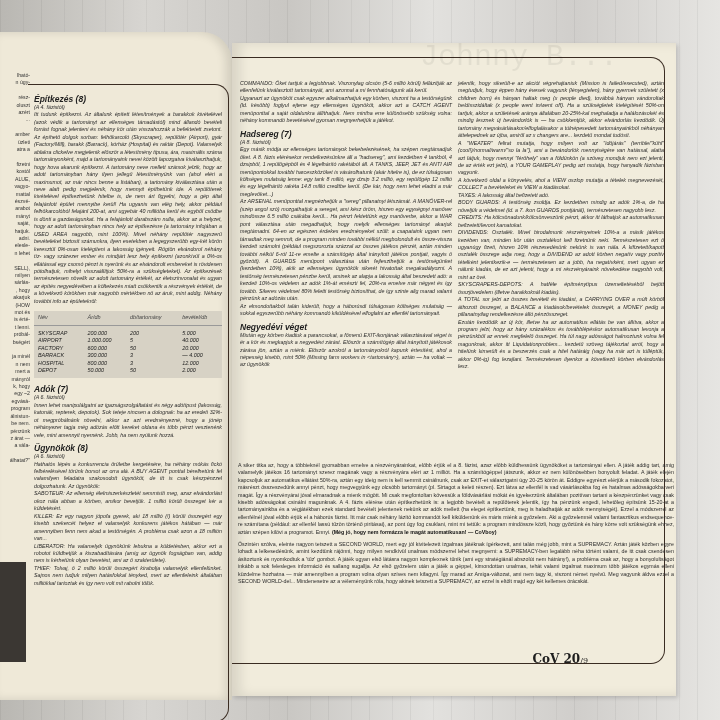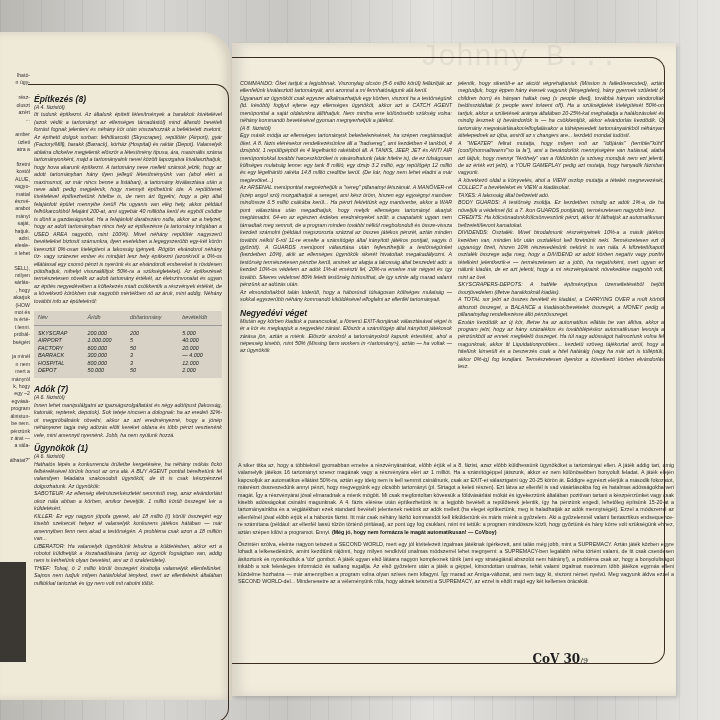--- a/index.html
+++ b/index.html
@@ -146,41 +146,42 @@
           <td>50</td>
           <td>2.000</td>
         </tr>
       </tbody>
     </table>
 
     <h3>Adók (7)</h3>
     <span class="sub">(A 6. fázistól)</span>
     <p>Innen lehet manipulálgatni az igazságszolgáltatást és négy adótípust (lakosság, katonák, repterek, depotok). Sok teteje nincsen a dolognak: ha az eredeti 32%-ot megpróbálnánk növelni, akkor az azt eredményezné, hogy a jónép néhányezer tagja még adózás előtt kereket oldana és több pénzt vesztenénk vele, mint amennyit nyernénk. Jobb, ha nem nyúlunk hozzá.</p>
 
-    <h3>Ügynökök (1)</h3>
+    <h3>Ügynökök (8)</h3>
     <span class="sub">(A 6. fázistól)</span>
     <p>Hathatós lépés a konkurrencia őrületbe kergetésére, ha néhány mókás fickó felbérelésével törünk borsot az orra alá. A BUY AGENT ponttal bérelhetünk fel valamilyen feladatra szakosodott ügynököt, de itt is csak készpénzzel dolgozhatunk. Az ügynökök:</p>
     <p><span>SABOTEUR:</span> <span>Az ellenség élelmiszerkészletét semmisíti meg, azaz elvándorlást okoz nála abban a körben, amikor bevetjük. 1 millió körüli összeget kér a küldetésért.</span></p>
     <p><span>KILLER:</span> <span>Ez egy nagyon jópofa gyerek, aki 18 millió (!) körüli összegért egy kisebb szekercét helyez el valamelyik konkurens játékos hátában — már amennyiben fenn nem akad a testőrségén. A probléma csak azon a 18 millión van...</span></p>
     <p><span>LIBERATOR:</span> <span>Ha valamelyik ügynökünk lebukna a küldetésben, akkor ezt a robotot küldhetjük a kiszabadítására (amíg az ügynök fogságban van, addig nem is kérhetünk olyan bevetést, ami az ő szakterülete).</span></p>
     <p><span>THIEF:</span> <span>Tolvaj, ő 2 millió körüli összegért kirabolja valamelyik ellenfelünket. Sajnos nem tudjuk milyen hatásfokkal tényked, mert az ellenfeleink általában milliókkal tartoztak és így nem volt mit rabolni tőlük.</span></p>
   </div>
 </div>
 
 <div class="page-right">
   <div class="box box-right"></div>
   <div class="footer">
-    <span>CoV 30</span><span class="pg">/9</span>
+    <span>CoV 20</span><span class="pg">/9</span>
   </div>
 </div>
 <div class="ghost-title">Johnny B...</div>
 
 <div class="col" style="left:240px;top:80px;width:212px;">
   <p><span>COMMANDO:</span> <span>Őket tartjuk a legjobbnak. Viszonylag olcsón (5-6 millió körül) fellázítják az ellenfelünk kiválasztott tartományát, ami azonnal a mi fennhatóságunk alá kerül.</span></p>
   <p>Ugyanazt az ügynököt csak egyszer alkalmazhatjuk egy körben, viszont ha a testőrségünk (ld. később) foglyul ejtene egy ellenséges ügynököt, akkor azt a CATCH AGENT menüponttal a saját oldalunkra állíthatjuk. Nem mintha erre különösebb szükség volna: néhány kommandó bevetésével gyorsan megnyerhetjük a játékot.</p>
+  <h3>Hadsereg (7)</h3>
   <span class="sub">(A 8. fázistól)</span>
   <p>Egy másik módja az ellenséges tartományok bekebelezésének, ha szépen megtámadjuk őket. A 8. fázis elérésekor rendelkezésünkre áll a "hadsereg", ami kezdetben 4 tankból, 4 dzsipből, 1 repülőgépből és 4 légelhárító rakétából áll. A TANKS, JEEP, JET és ANTI AIR menüpontokkal további harceszközöket is vásárolhatunk (akár hitelre is), de ez túlságosan költséges mulatság lenne: egy tank 8 millió, egy dzsip 3.2 millió, egy repülőgép 12 millió és egy légelhárító rakéta 14.8 millió creditbe kerül. (De kár, hogy nem lehet eladni a már meglevőket...)</p>
   <p>Az ARSENAL menüponttal megnézhetjük a "sereg" pillanatnyi létszámát. A MANŐVER-rel (szép angol szó) mozgathatjuk a sereget, ami kész öröm, hiszen egy egységnyi manőver mindössze 6.5 millió csákába kerül... Ha pénzt fektettünk egy manőverbe, akkor a WAR pont választása után megadhatjuk, hogy melyik ellenséges tartományt akarjuk megtámadni. 64-en az egészen érdekes eredményeket szült: a csapataink ugyan nem támadtak meg semmit, de a program minden további nélkül megbolondult és össze-vissza kezdett számolni (például megszorozta százzal az összes játékos pénzét, aztán minden további nélkül 6-ról 11-re emelte a számítógép által irányított játékos pontjait, vagyis ő győzött). A GUARDS menüpont választása után fejleszthetjük a testőrségünket (kezdetben 10%), akik az ellenséges ügynökök sikerét hivatottak megakadályozni. A testőrség természetesen pénzbe kerül, aminek az alapja a lakosság által beszedett adó: a kezdeti 10%-os védelem az adók 1%-át emészti fel, 20%-ra emelve már négyet és így tovább. Sikeres védelmet 80% feletti testőrség biztosíthat, de így szinte alig marad valami pénzünk az adózás után.</p>
   <p>Az elmondottakból talán kiderült, hogy a háborúsdi túlságosan költséges mulatság — sokkal egyszerűbb néhány kommandó kiküldésével elfoglalni az ellenfél tartományait.</p>
   <h3>Negyedévi véget</h3>
   <p>Miután egy körben kiadtuk a parancsokat, a főmenü EXIT-ikonjának választásával véget is ér a kör és megkapjuk a negyedévi zárást. Először a számítógép által irányított játékosok zárása jön, aztán a miénk. Először azokról a tartományokról kapunk értesítést, ahol a népesség kisebb, mint 50% (Missing farm workers in &lt;tartomány&gt;), aztán — ha voltak — az ügynökök</p>
 </div>
 
 <div class="col" style="left:458px;top:80px;width:206px;">
   <p>jelentik, hogy sikerült-e az akciót végrehajtaniuk (Mission is failed/executed), aztán megtudjuk, hogy éppen hány évesek vagyunk (lényegtelen), hány gyermek született (x children born) és hányan haltak meg (x people died), továbbá hányan vándoroltak be/disszidáltak (x people went in/went off). Ha a szükségletek kielégítését 50%-on tartjuk, akkor a születések aránya általában 20-25%-kal meghaladja a halálozásokét és mindig lesznek új bevándorlók is — ha csökkentjük, akkor elvándorlás kezdődik. Új tartomány megvásárlásakor/elfoglalásakor a túlnépesedett tartományainkból néhányan áttelepednek az újba, amiről az x changers are... kezdetű mondat tudósít.</p>

